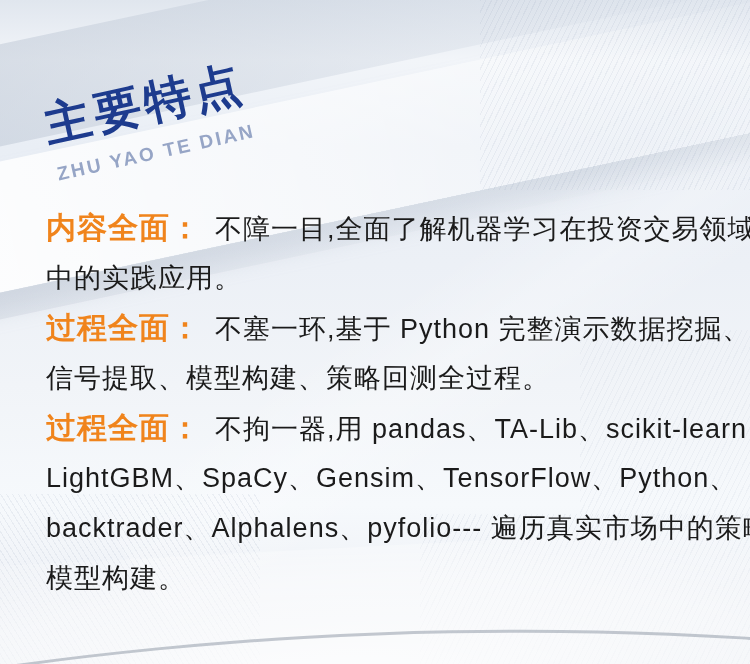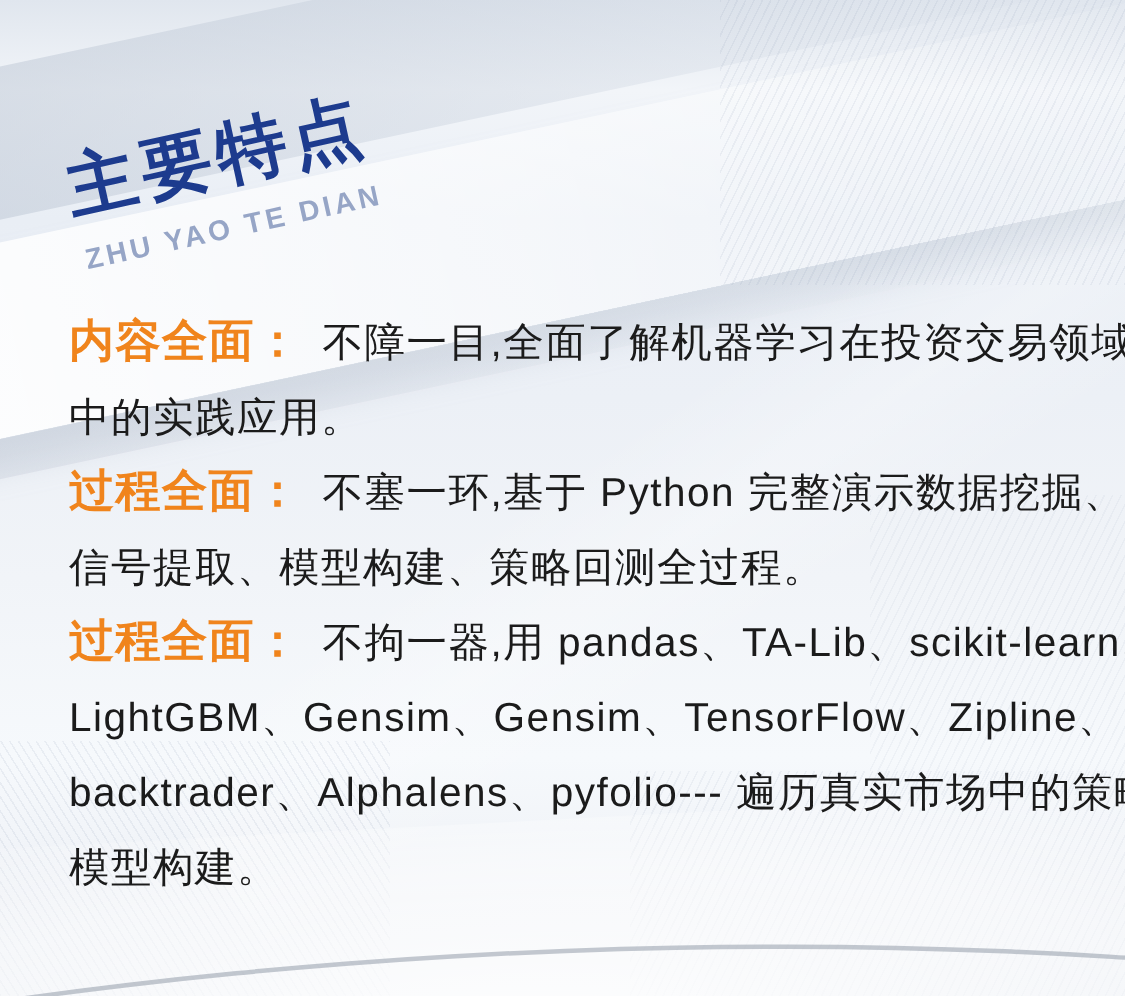--- a/index.html
+++ b/index.html
@@ -158,21 +158,21 @@
       <div class="f-line">
         <span>信号提取、模型构建、策略回测全过程。</span>
       </div>
     </section>
 
     <section class="feature">
       <div class="f-line">
         <span class="feat-label">过程全面：</span><span>不拘一器,用 pandas、TA-Lib、scikit-learn、</span>
       </div>
       <div class="f-line">
-        <span>LightGBM、Gensim、Gensim、TensorFlow、Zipline、</span>
+        <span>LightGBM、SpaCy、Gensim、TensorFlow、Python、</span>
       </div>
       <div class="f-line">
         <span>backtrader、Alphalens、pyfolio--- 遍历真实市场中的策略设</span>
       </div>
       <div class="f-line">
         <span>模型构建。</span>
       </div>
     </section>
 
   </main>

